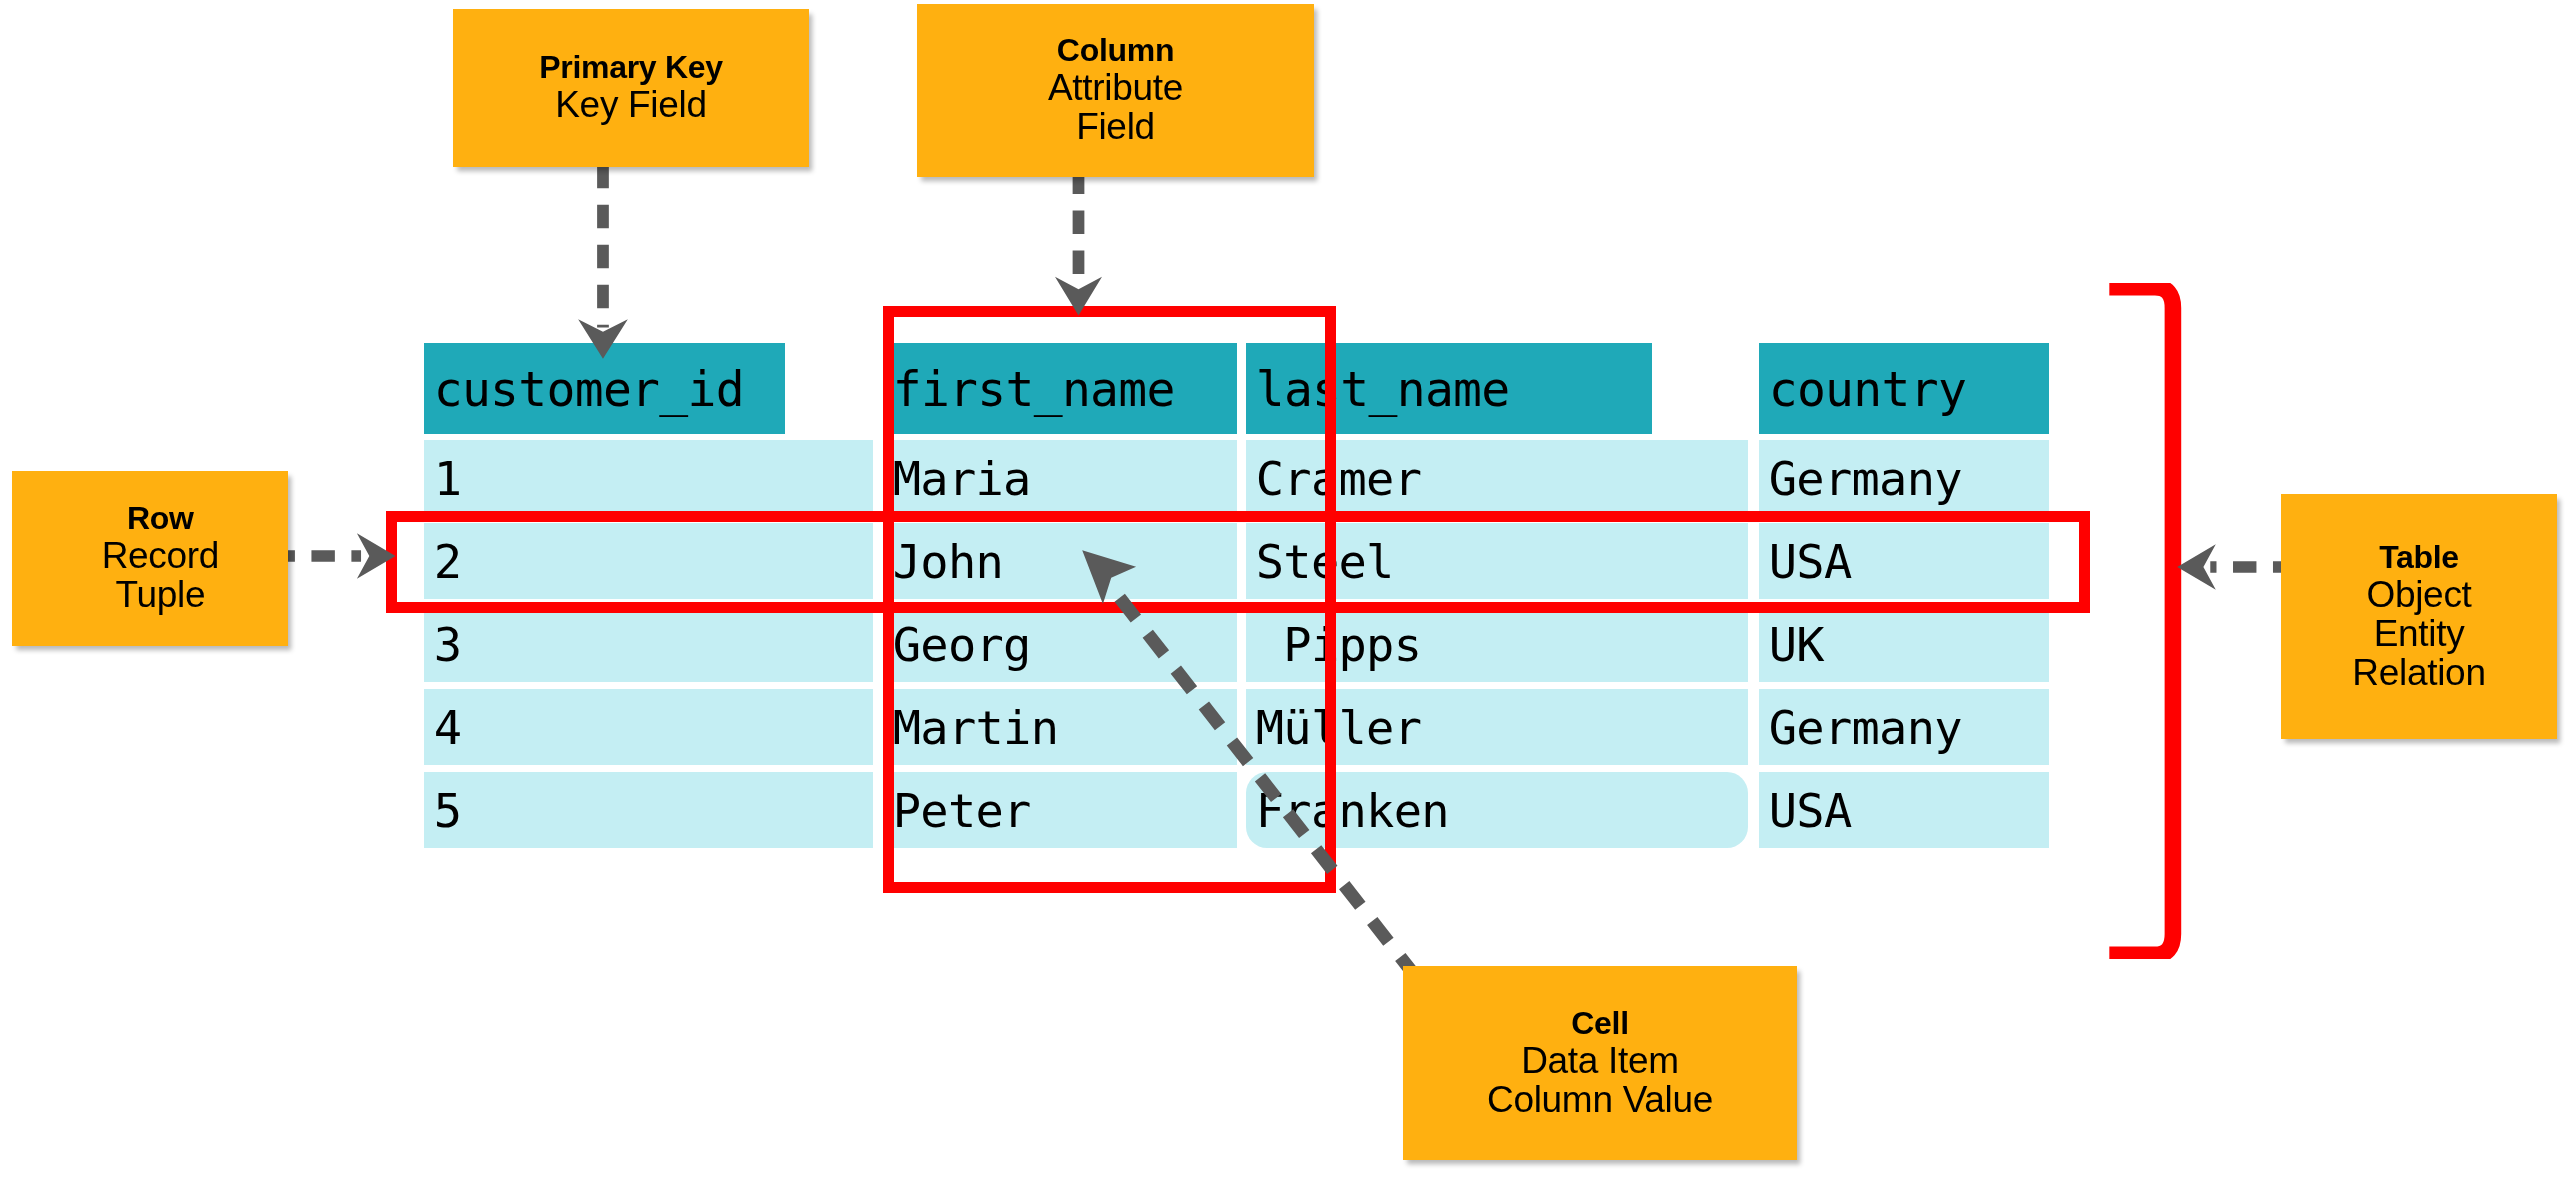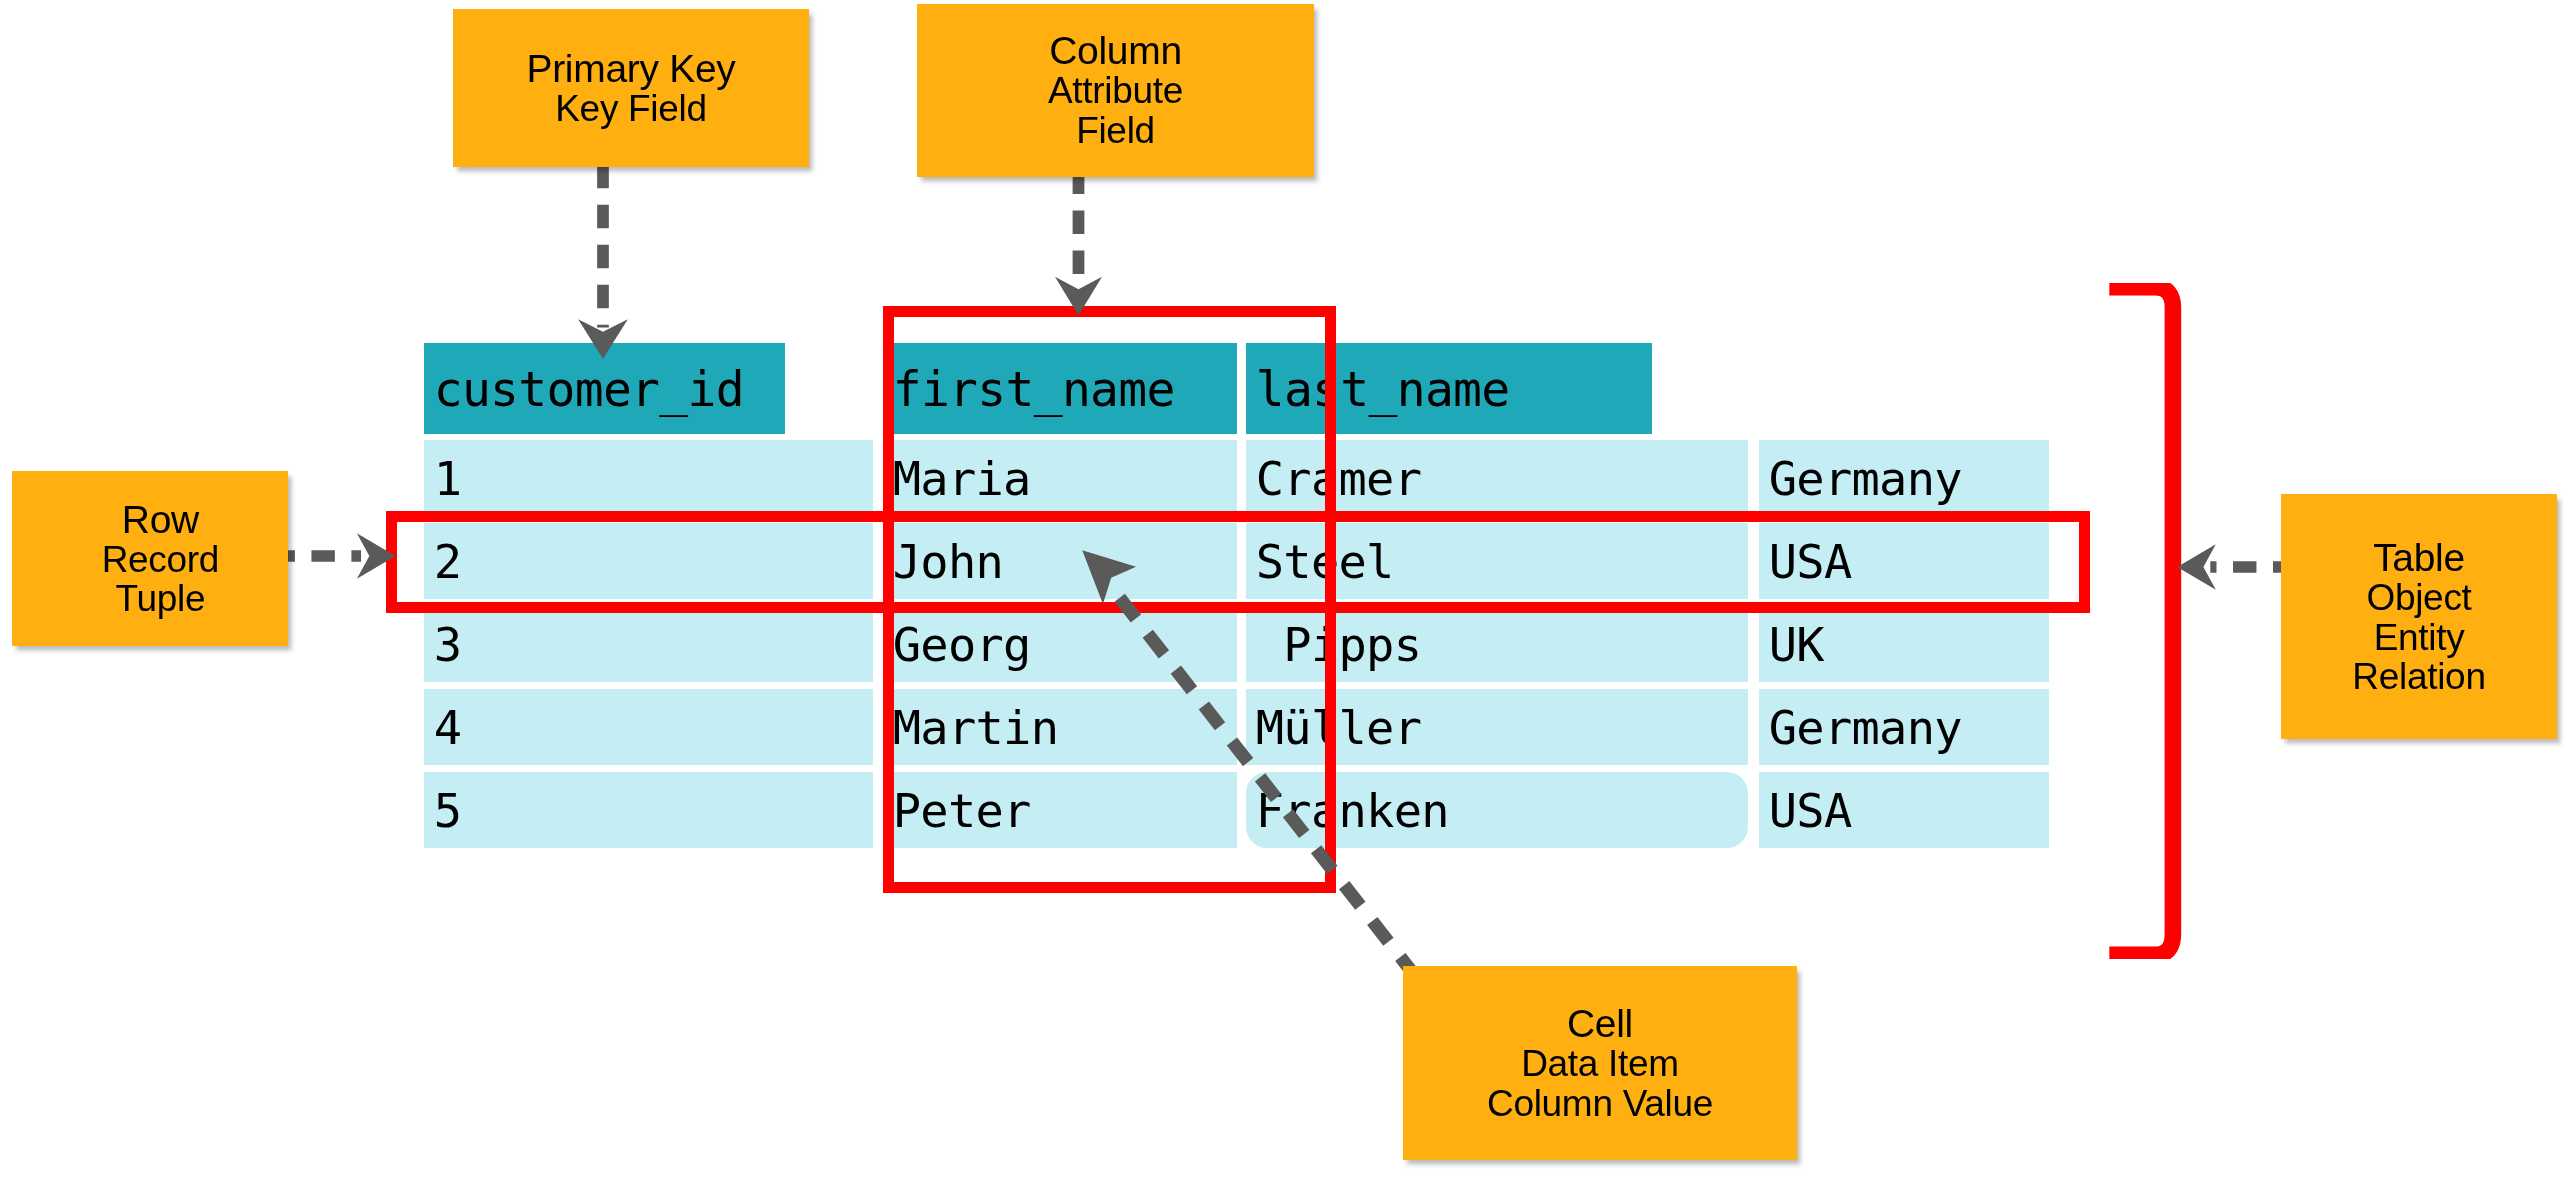--- a/index.html
+++ b/index.html
@@ -55,22 +55,22 @@
     box-sizing: border-box;
     display: flex;
     flex-direction: column;
     align-items: center;
     justify-content: center;
     text-align: center;
     color: #000000;
     line-height: 1.06;
   }
   .callout .c-title {
-    font-weight: normal;
-    font-size: 39px;
+    font-weight: bold;
+    font-size: 32px;
     letter-spacing: -0.3px;
   }
   .callout .c-sub {
     font-weight: normal;
     font-size: 37px;
     letter-spacing: -0.3px;
   }
 
   #callout-primary-key { left: 453px;  top: 9px;   width: 356px; height: 158px; }
   #callout-column      { left: 917px; top: 3.5px;    width: 397px; height: 173px; }
@@ -108,20 +108,21 @@
 </style>
 </head>
 <body>
 
 <div id="stage">
 
   <div id="db-table">
       <div class="tbl-cell head" style="left: 0px; top: 0px; width: 361px; height: 91px;">customer_id</div>
       <div class="tbl-cell head" style="left: 459px; top: 0px; width: 354px; height: 91px;">first_name</div>
       <div class="tbl-cell head" style="left: 822px; top: 0px; width: 406px; height: 91px;">last_name</div>
+      <div class="tbl-cell head" style="left: 1335px; top: 0px; width: 290px; height: 91px;">country</div>
       <div class="tbl-cell body" style="left: 0px; top: 97px; width: 449px; height: 76px;">1</div>
       <div class="tbl-cell body" style="left: 459px; top: 97px; width: 354px; height: 76px;">Maria</div>
       <div class="tbl-cell body" style="left: 822px; top: 97px; width: 502px; height: 76px;">Cramer</div>
       <div class="tbl-cell body" style="left: 1335px; top: 97px; width: 290px; height: 76px;">Germany</div>
       <div class="tbl-cell body" style="left: 0px; top: 180px; width: 449px; height: 76px;">2</div>
       <div class="tbl-cell body" style="left: 459px; top: 180px; width: 354px; height: 76px;">John</div>
       <div class="tbl-cell body" style="left: 822px; top: 180px; width: 502px; height: 76px;">Steel</div>
       <div class="tbl-cell body" style="left: 1335px; top: 180px; width: 290px; height: 76px;">USA</div>
       <div class="tbl-cell body" style="left: 0px; top: 263px; width: 449px; height: 76px;">3</div>
       <div class="tbl-cell body" style="left: 459px; top: 263px; width: 354px; height: 76px;">Georg</div>

